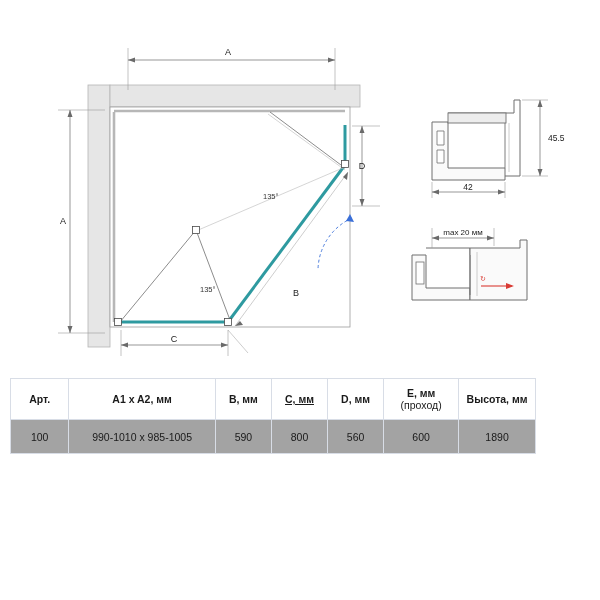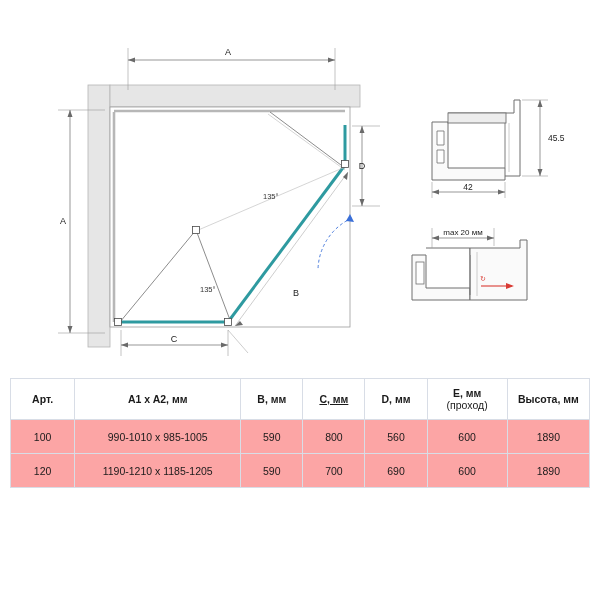--- a/index.html
+++ b/index.html
@@ -31,41 +31,41 @@
 
   
   .table-wrap {
     position: absolute;
     left: 10px;
     top: 378px;
     width: 580px;
   }
   table.spec {
     border-collapse: collapse;
-    width: 580px;
+    width: 526px;
     font-size: 10.5px;
     color: #1a1a1a;
   }
   table.spec th, table.spec td {
     border: 1px solid #d8dde6;
     text-align: center;
     vertical-align: middle;
     padding: 0;
     height: 33px;
     font-weight: normal;
   }
   table.spec thead th {
     font-weight: bold;
     font-size: 10.5px;
     height: 40px;
     background: #ffffff;
     line-height: 1.15;
   }
   table.spec tbody tr.alt td {
-    background: #fca5a5;
+    background: #a3a3a3;
     text-align: center;
   }
   .col-art { width: 64px; }
   .col-a1a2 { width: 168px; }
   .col-b { width: 62px; }
   .col-c { width: 62px; text-decoration: underline; }
   .col-d { width: 62px; }
   .col-e { width: 80px; }
   .col-h { width: 82px; }
   .sub { display: block; font-weight: normal; }
@@ -214,26 +214,17 @@
       <tbody>
         <tr class="alt">
           <td>100</td>
           <td>990-1010 x 985-1005</td>
           <td>590</td>
           <td>800</td>
           <td>560</td>
           <td>600</td>
           <td>1890</td>
         </tr>
-        <tr class="alt">
-          <td>120</td>
-          <td>1190-1210 x 1185-1205</td>
-          <td>590</td>
-          <td>700</td>
-          <td>690</td>
-          <td>600</td>
-          <td>1890</td>
-        </tr>
       </tbody>
     </table>
   </div>
 
 </div>
 
 </body></html>

